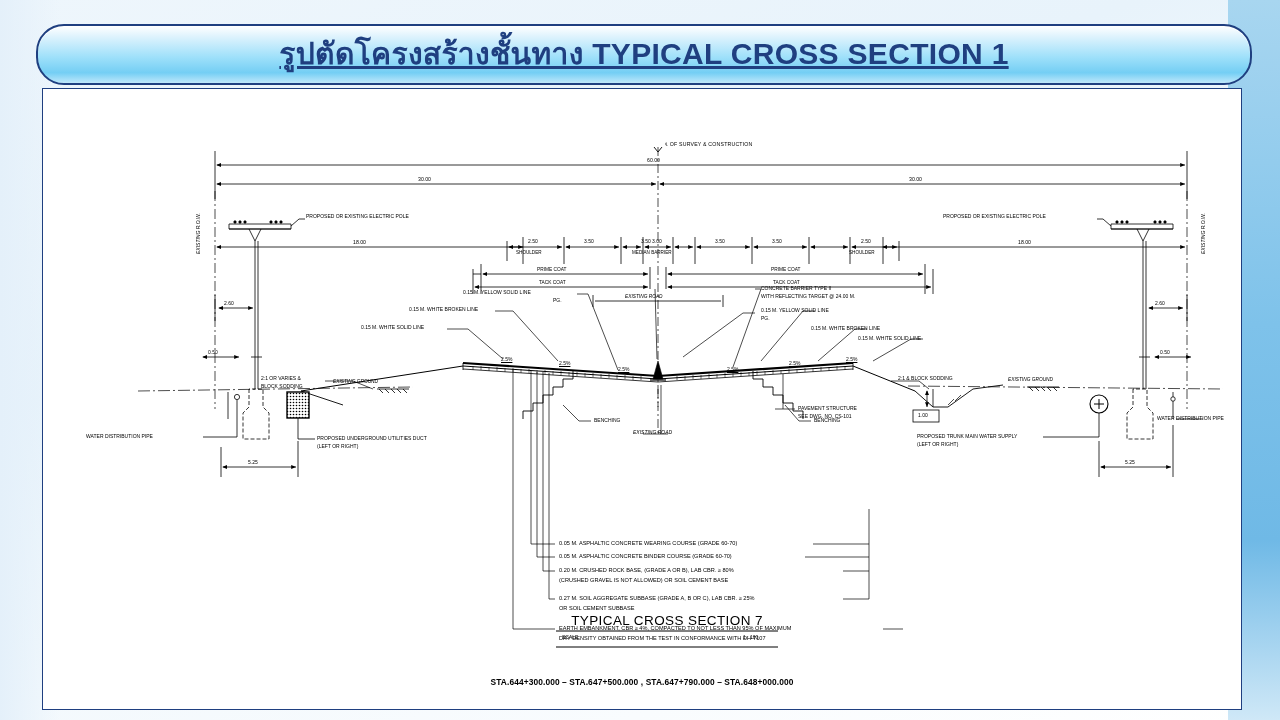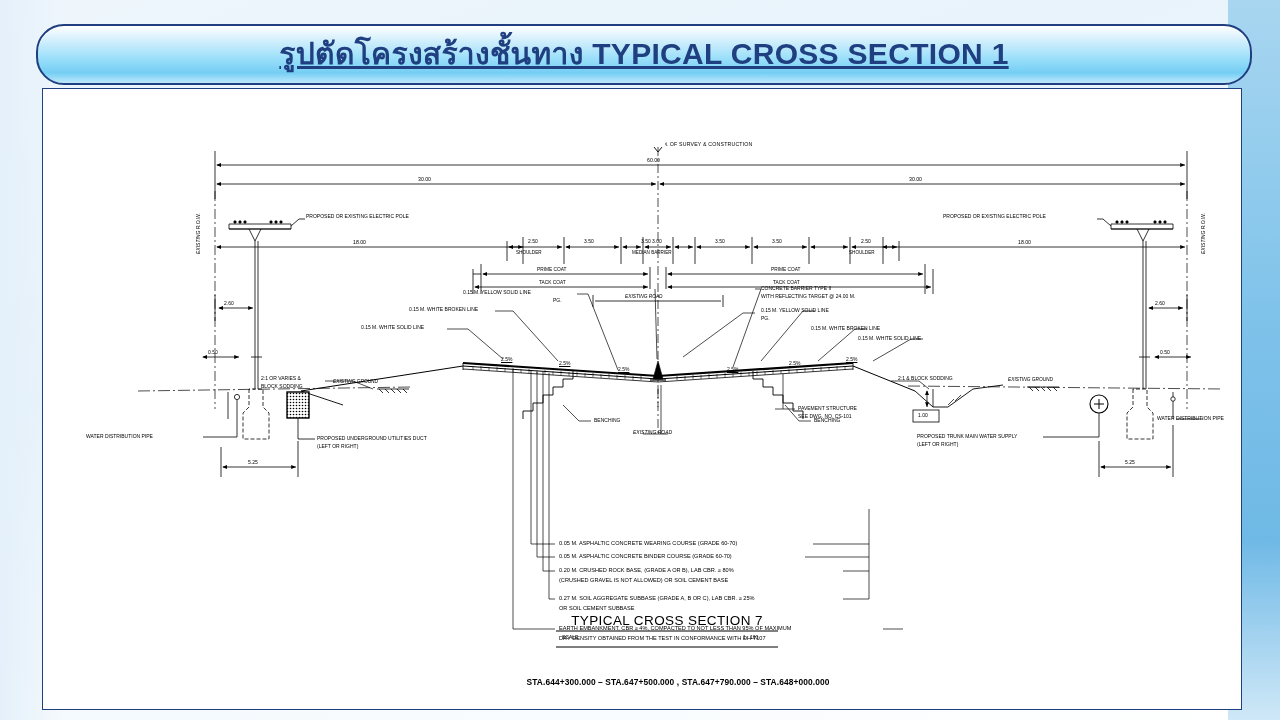--- a/index.html
+++ b/index.html
@@ -463,18 +463,18 @@
         <div style="position:absolute;left:516px;top:506px;font-size:5.6px;white-space:nowrap;">0.27 M. SOIL AGGREGATE SUBBASE (GRADE A, B OR C), LAB CBR. ≥ 25%</div>
         <div style="position:absolute;left:516px;top:516px;font-size:5.6px;white-space:nowrap;">OR SOIL CEMENT SUBBASE</div>
         <div style="position:absolute;left:516px;top:536px;font-size:5.6px;white-space:nowrap;">EARTH EMBANKMENT, CBR ≥ 4%, COMPACTED TO NOT LESS THAN 95% OF MAXIMUM</div>
         <div style="position:absolute;left:516px;top:546px;font-size:5.6px;white-space:nowrap;">DRY DENSITY OBTAINED FROM THE TEST IN CONFORMANCE WITH DH-T107</div>
 
         <div style="position:absolute;left:513px;top:524px;width:222px;text-align:center;font-size:13.5px;
                     letter-spacing:0.4px;">TYPICAL  CROSS  SECTION  7</div>
         <div style="position:absolute;left:519px;top:545px;font-size:5px;">SCALE</div>
         <div style="position:absolute;left:700px;top:545px;font-size:5px;">1 : 100</div>
         <div style="position:absolute;left:0;top:588px;width:1198px;text-align:center;font-size:8.4px;
-                    font-weight:bold;letter-spacing:0.1px;margin-left:36px;">STA.644+300.000  –  STA.647+500.000 ,  STA.647+790.000  –  STA.648+000.000</div>
+                    font-weight:bold;letter-spacing:0.1px;">STA.644+300.000  –  STA.647+500.000 ,  STA.647+790.000  –  STA.648+000.000</div>
 
       </div>
     </div>
   </div>
 </div>
 
 </body></html>

